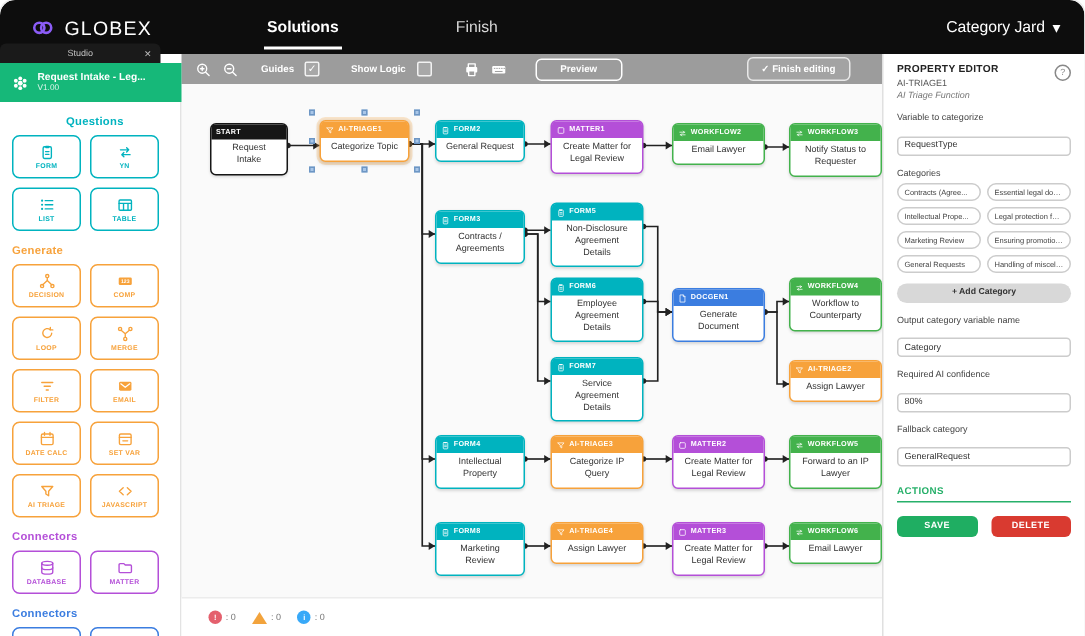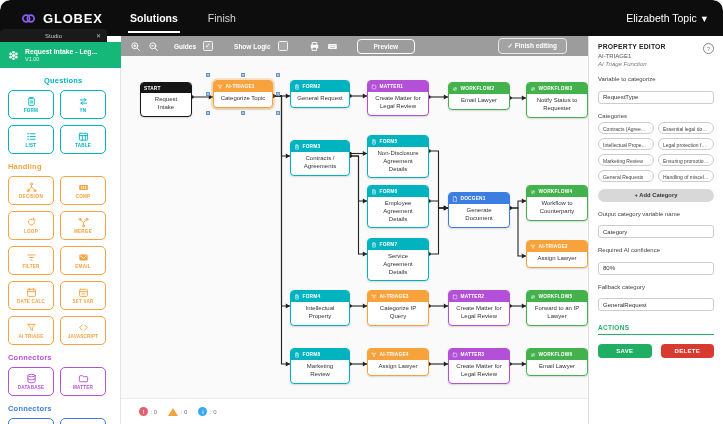--- a/index.html
+++ b/index.html
@@ -6,23 +6,23 @@
   .window{position:relative;width:723px;height:424px;font-family:"Liberation Sans",sans-serif;
     background:#fff;border-radius:10px 10px 0 0;overflow:hidden;box-shadow:0 0 0 1px #ececec;}
   .ic{display:inline-flex;align-items:center;justify-content:center;}
   .ic svg{width:100%;height:100%;display:block;}
 
   
   .topbar{position:absolute;left:0;top:0;width:723px;height:36px;background:#0d0d0d;
     border-radius:10px 10px 0 0;display:flex;align-items:center;z-index:5;}
   .brand{display:flex;align-items:center;gap:6px;padding-left:20px;width:96px;}
   .brand-ic{width:17px;height:17px;color:#8b5cf6;}
-  .brand-text{color:#fff;font-weight:bold;font-size:13px;letter-spacing:.8px;}
+  .brand-text{color:#fff;font-weight:normal;font-size:13px;letter-spacing:.8px;}
   .nav{display:flex;gap:30px;margin-left:14px;height:100%;align-items:center;}
-  .nav-tab{color:#d8d8d8;font-size:10.5px;position:relative;height:100%;display:flex;align-items:center;cursor:pointer;}
+  .nav-tab{color:#d8d8d8;font-size:10.5px;position:relative;height:100%;display:flex;align-items:center;cursor:pointer;margin-left:48px;}
   .nav-tab.active{color:#fff;font-weight:bold;}
   .nav-tab.active::after{content:"";position:absolute;left:-2px;right:-2px;bottom:3px;height:2px;background:#fff;}
   .user{margin-left:auto;padding-right:16px;color:#fff;font-size:10.5px;display:flex;gap:5px;align-items:center;cursor:pointer;}
 
   
   .studio-tab{position:absolute;left:0;top:29px;width:107px;height:13px;background:#1a1a1a;z-index:6;
     border-radius:4px 4px 0 0;display:flex;align-items:center;justify-content:center;color:#c4c4c4;font-size:6px;}
   .studio-close{position:absolute;right:6px;top:3px;font-size:6px;color:#bbb;cursor:pointer;}
   .project{position:absolute;left:0;top:42px;width:121px;height:26px;display:flex;align-items:center;
     gap:5px;padding-left:7px;box-sizing:border-box;color:#fff;z-index:6;}
@@ -111,21 +111,21 @@
             <circle cx="15.2" cy="12" r="4.8" stroke-width="2.4"></circle>
           </svg>
         </span>
       <span class="brand-text">GLOBEX</span>
     </div>
     <nav class="nav" id="mainnav">
         <span class="nav-tab active">Solutions</span>
         <span class="nav-tab">Finish</span>
       </nav>
     <div class="user">
-      <span>Elizabeth Topic</span>
+      <span>Category Jard</span>
       <span>▾</span>
     </div>
   </header>
 
   <div class="studio-tab">
     <span>Studio</span>
     <span class="studio-close">✕</span>
   </div>
 
   <div class="project" id="projecthdr" style="background: rgb(22, 184, 121);">
@@ -184,21 +184,21 @@
         <div class="palette-item" style="border-color: rgb(0, 179, 191); color: rgb(0, 179, 191);">
           <span class="ic pic">
             <svg viewBox="0 0 24 24" fill="none" stroke="currentColor" stroke-width="2" stroke-linecap="round" stroke-linejoin="round">
               <rect x="3" y="5" width="18" height="15" rx="1.5"></rect>
               <path d="M3 10h18M9.5 10v10M16 10v10"></path>
             </svg>
           </span>
           <span class="lbl">TABLE</span>
         </div>
       </div>
-      <div class="section-title" style="color: rgb(247, 162, 59);">Handling</div>
+      <div class="section-title" style="color: rgb(247, 162, 59);">Generate</div>
       <div class="palette-grid">
         <div class="palette-item" style="border-color: rgb(247, 162, 59); color: rgb(247, 162, 59);">
           <span class="ic pic">
             <svg viewBox="0 0 24 24" fill="none" stroke="currentColor" stroke-width="2" stroke-linecap="round" stroke-linejoin="round">
               <circle cx="12" cy="4.5" r="2.3"></circle>
               <circle cx="4.5" cy="19" r="2.3"></circle>
               <circle cx="19.5" cy="19" r="2.3"></circle>
               <path d="M12 7v4m0 0-6.5 6M12 11l6.5 6"></path>
             </svg>
           </span>

